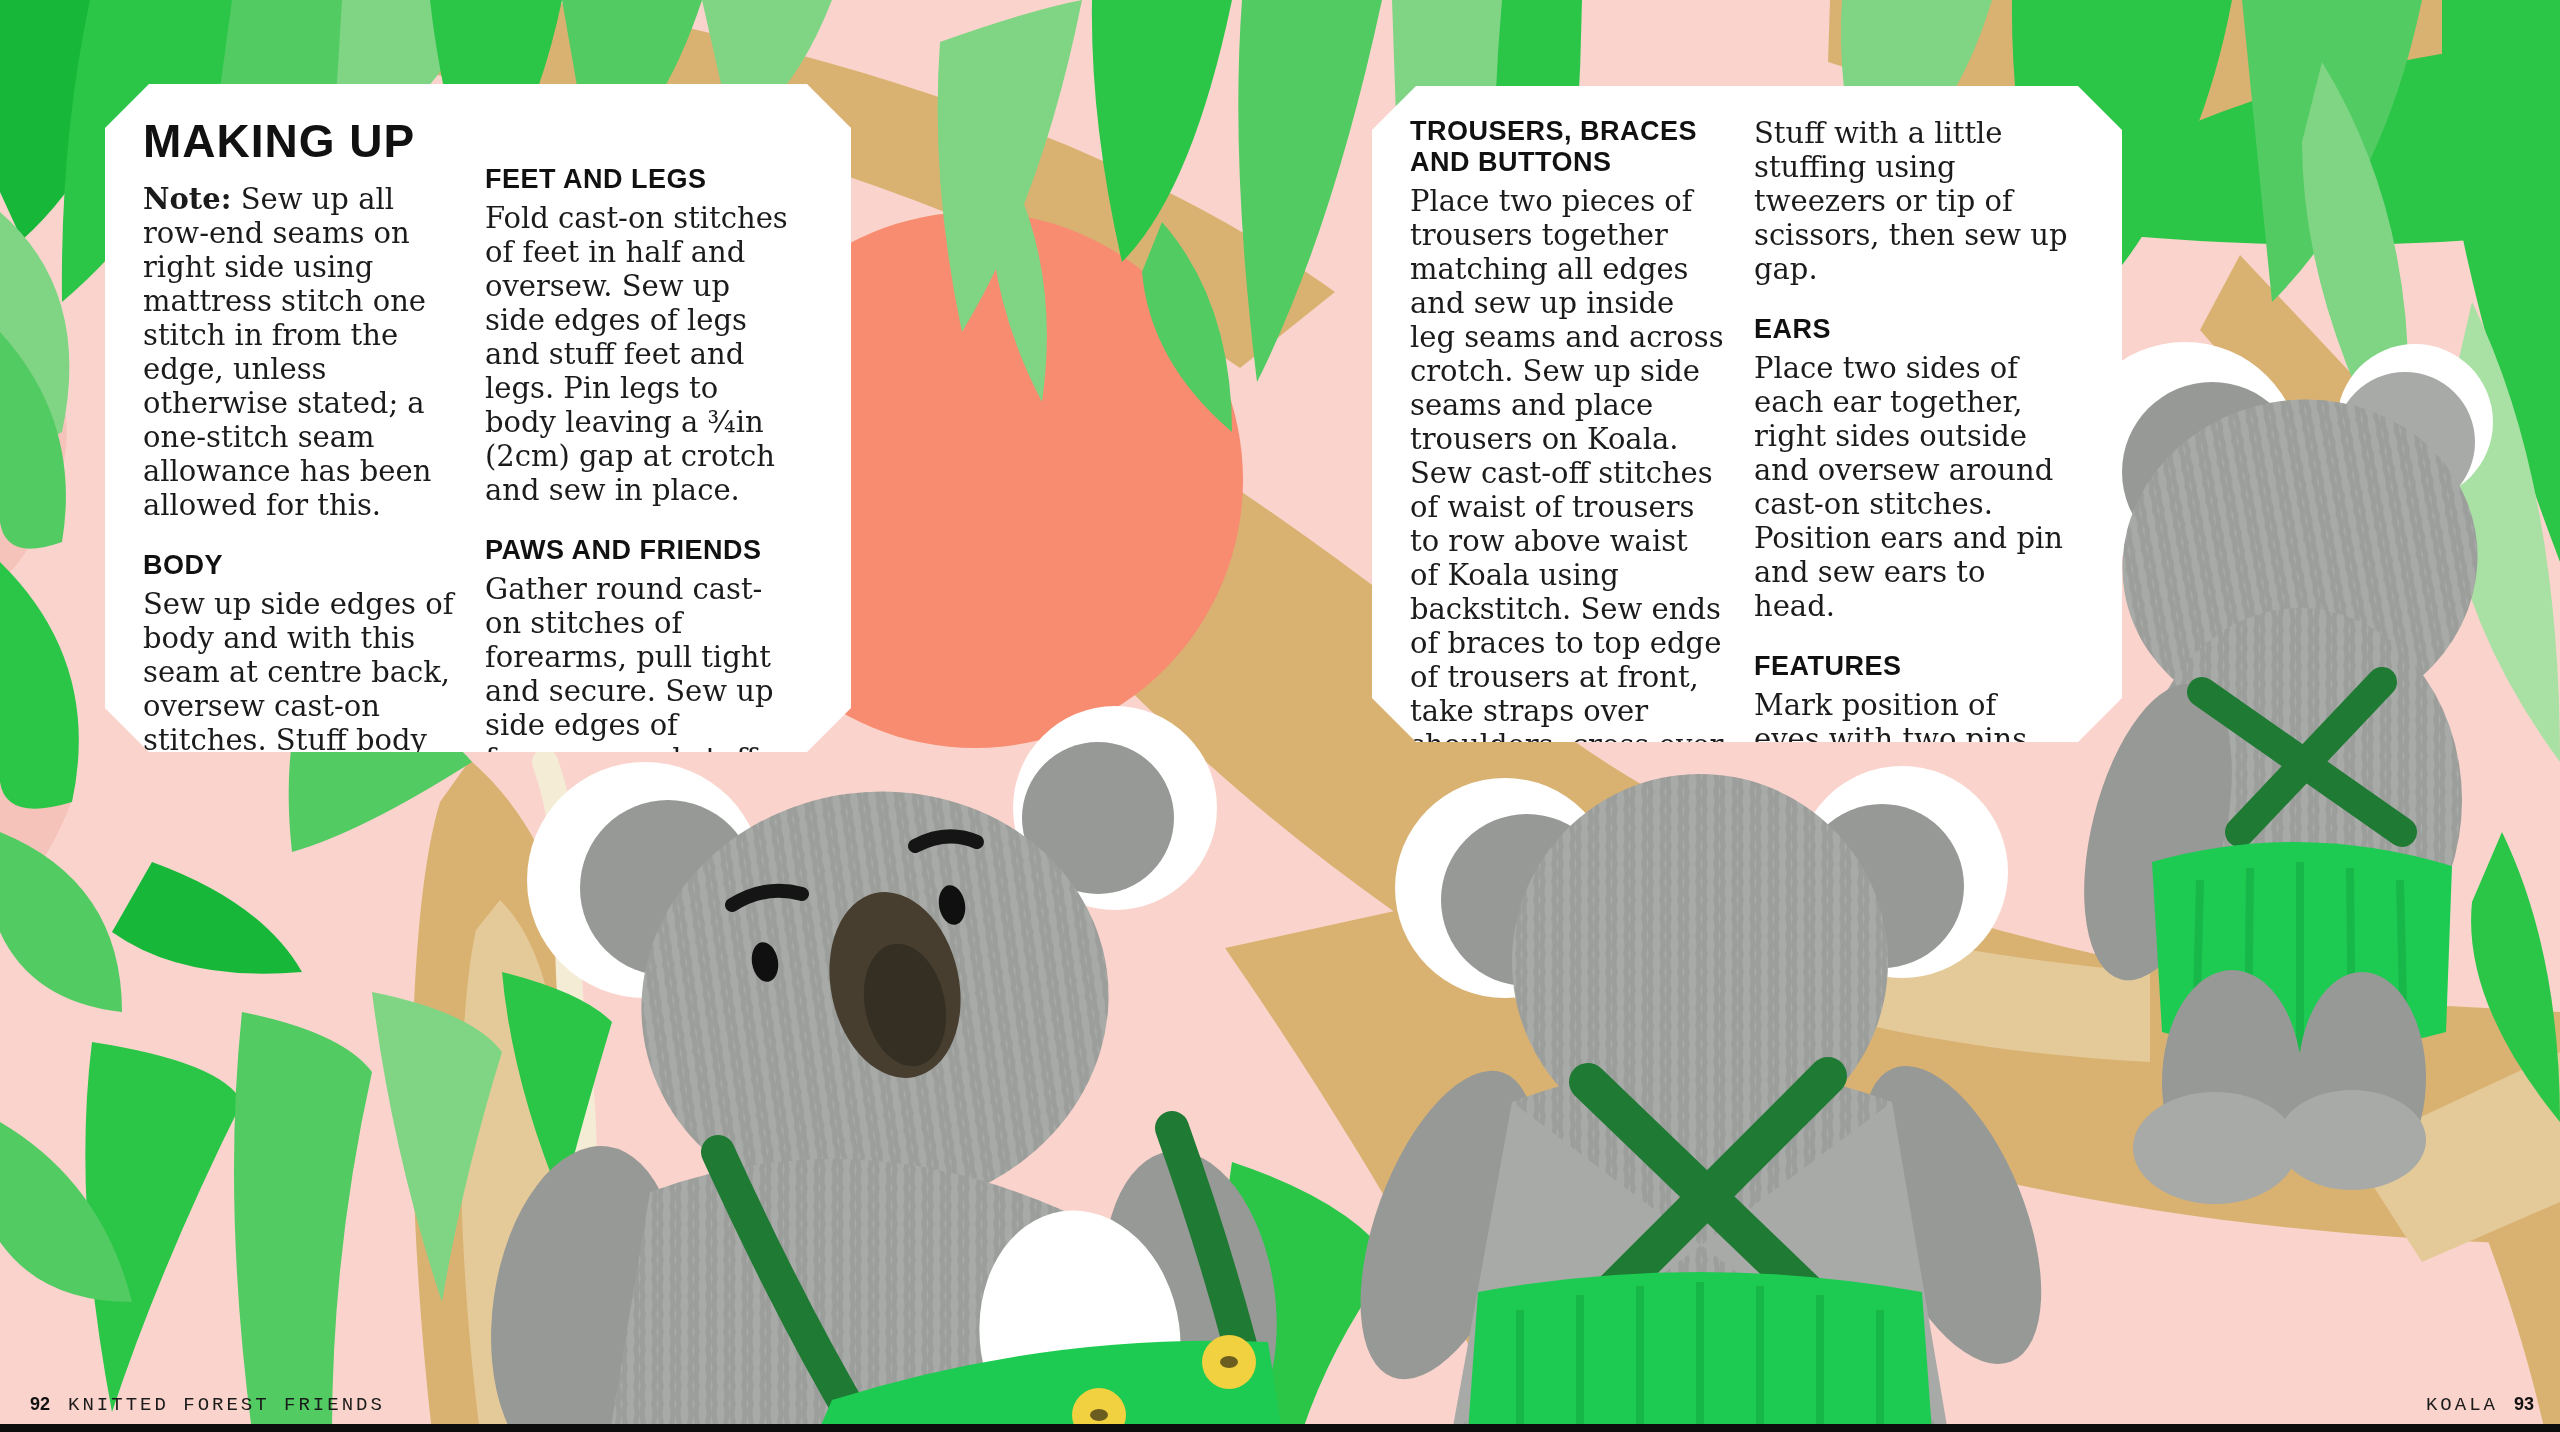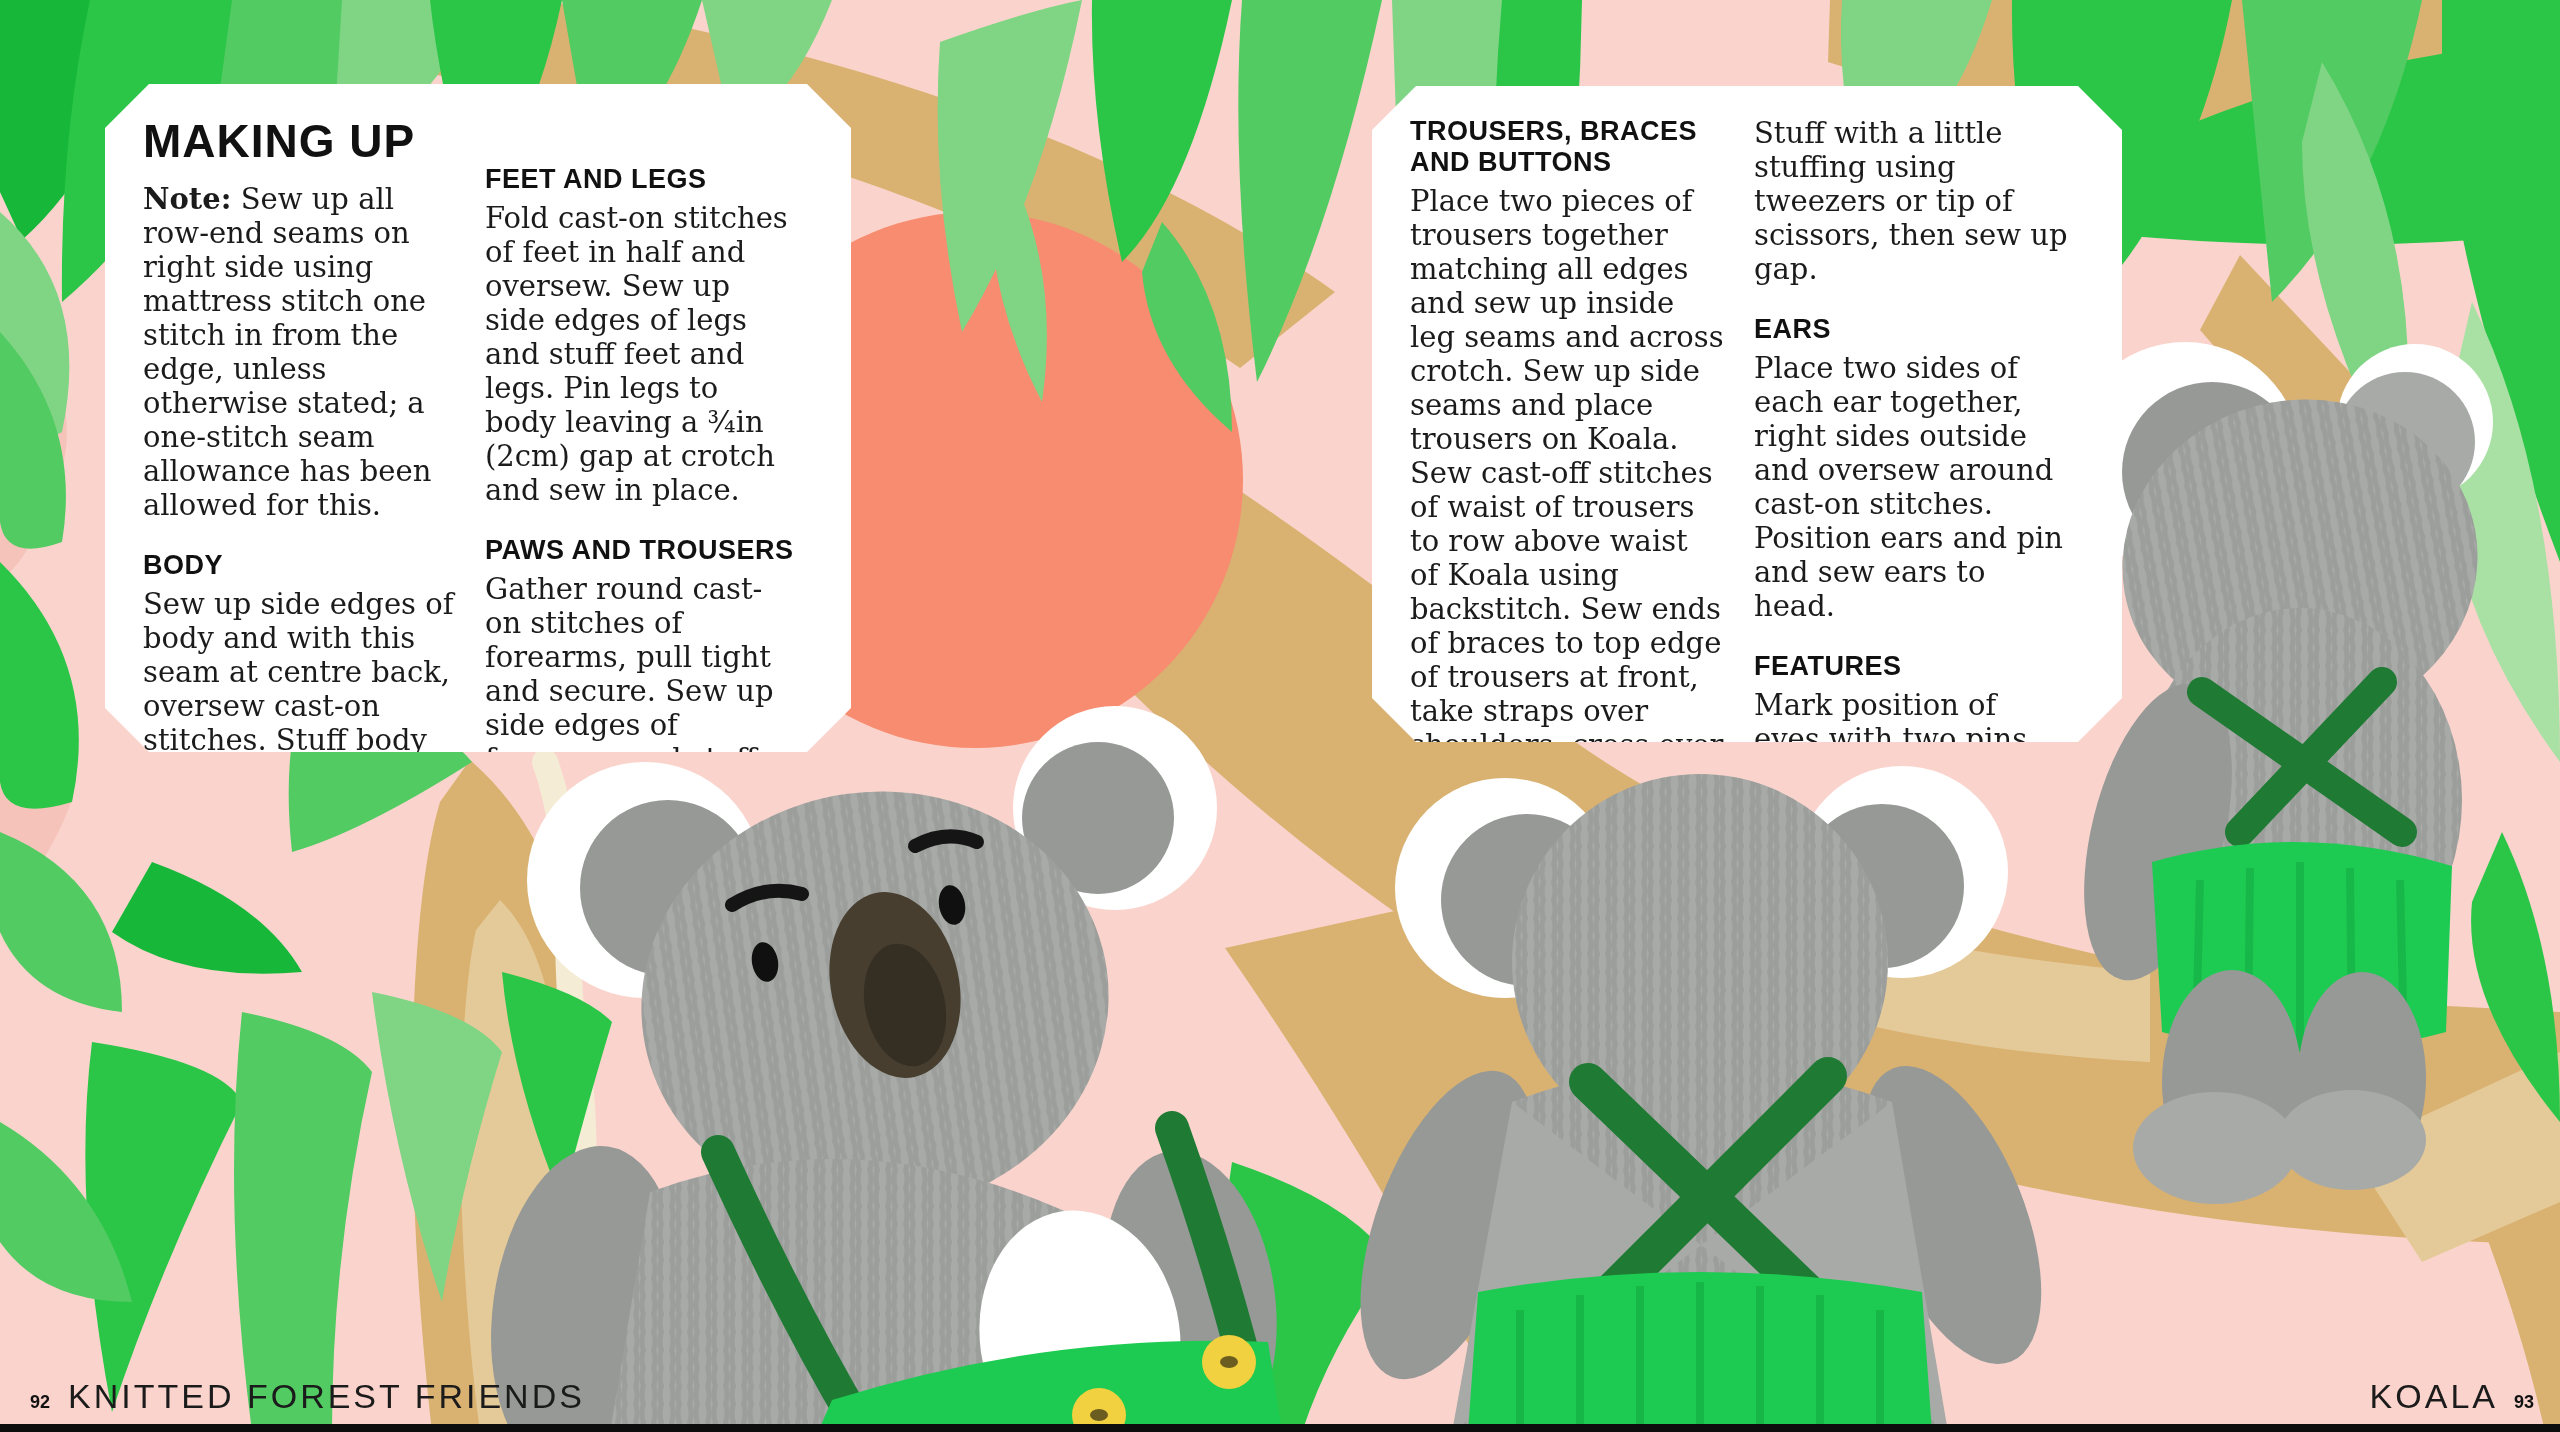--- a/index.html
+++ b/index.html
@@ -27,21 +27,21 @@
            letter-spacing:1px;margin:2px 0 14px 0;color:#111;}
   h3.sec{font-family:Liberation Sans, sans-serif;font-weight:900;font-size:27px;
          letter-spacing:.5px;margin:28px 0 6px 0;color:#111;}
   p.body{font-size:29px;line-height:34px;margin:0;color:#1B1B1B;}
   p.body b{font-weight:700;}
 
   .footer{position:absolute;bottom:16px;white-space:nowrap;}
   .footer-left{left:30px;}
   .footer-right{right:26px;}
   .footer .num{font-family:"Liberation Sans",sans-serif;font-weight:900;font-size:18px;color:#111;}
-  .footer .lbl{font-family:Liberation Sans, sans-serif;font-size:34px;letter-spacing:3px;color:#1B1B1B;}
+  .footer .lbl{font-family:Liberation Mono, monospace;font-size:19px;letter-spacing:3px;color:#1B1B1B;}
   .footer-left .lbl{margin-left:18px;}
   .footer-right .lbl{margin-right:16px;}
 
   .bottom-bar{position:absolute;left:0;bottom:0;width:100%;height:8px;background:#0D0D0D;}
 </style>
 </head>
 <body>
 
 <div id="spread">
 
@@ -200,21 +200,21 @@
         <h2 class="title">MAKING UP</h2>
         <p class="body"><b>Note:</b> <span>Sew up all row-end seams on right side using mattress stitch one stitch in from the edge, unless otherwise stated; a one-stitch seam allowance has been allowed for this.</span></p>
         <h3 class="sec">BODY</h3>
         <p class="body">Sew up side edges of body and with this seam at centre back, oversew cast-on stitches. Stuff body leaving neck open.</p>
         <h3 class="sec">HEAD</h3>
         <p class="body">Sew up side edges of head and with this seam at centre back, sew across cast-off stitches. Stuff, then pin and sew head to body by making a horizontal stitch</p>
       </div>
       <div class="col col2">
         <h3 class="sec">FEET AND LEGS</h3>
         <p class="body">Fold cast-on stitches of feet in half and oversew. Sew up side edges of legs and stuff feet and legs. Pin legs to body leaving a ¾in (2cm) gap at crotch and sew in place.</p>
-        <h3 class="sec">PAWS AND TROUSERS</h3>
+        <h3 class="sec">PAWS AND FRIENDS</h3>
         <p class="body">Gather round cast-on stitches of forearms, pull tight and secure. Sew up side edges of forearms and stuff. Pull stitches on a thread tight and secure. Sew forearms to Koala at each side.</p>
       </div>
     </div>
   </section>
 
   <section class="card card-right">
     <div class="card-inner">
       <div class="col col1">
         <h3 class="sec">TROUSERS, BRACES AND BUTTONS</h3>
         <p class="body">Place two pieces of trousers together matching all edges and sew up inside leg seams and across crotch. Sew up side seams and place trousers on Koala. Sew cast-off stitches of waist of trousers to row above waist of Koala using backstitch. Sew ends of braces to top edge of trousers at front, take straps over shoulders, cross over and sew to back of trousers. Add two buttons to front of trousers.</p>

